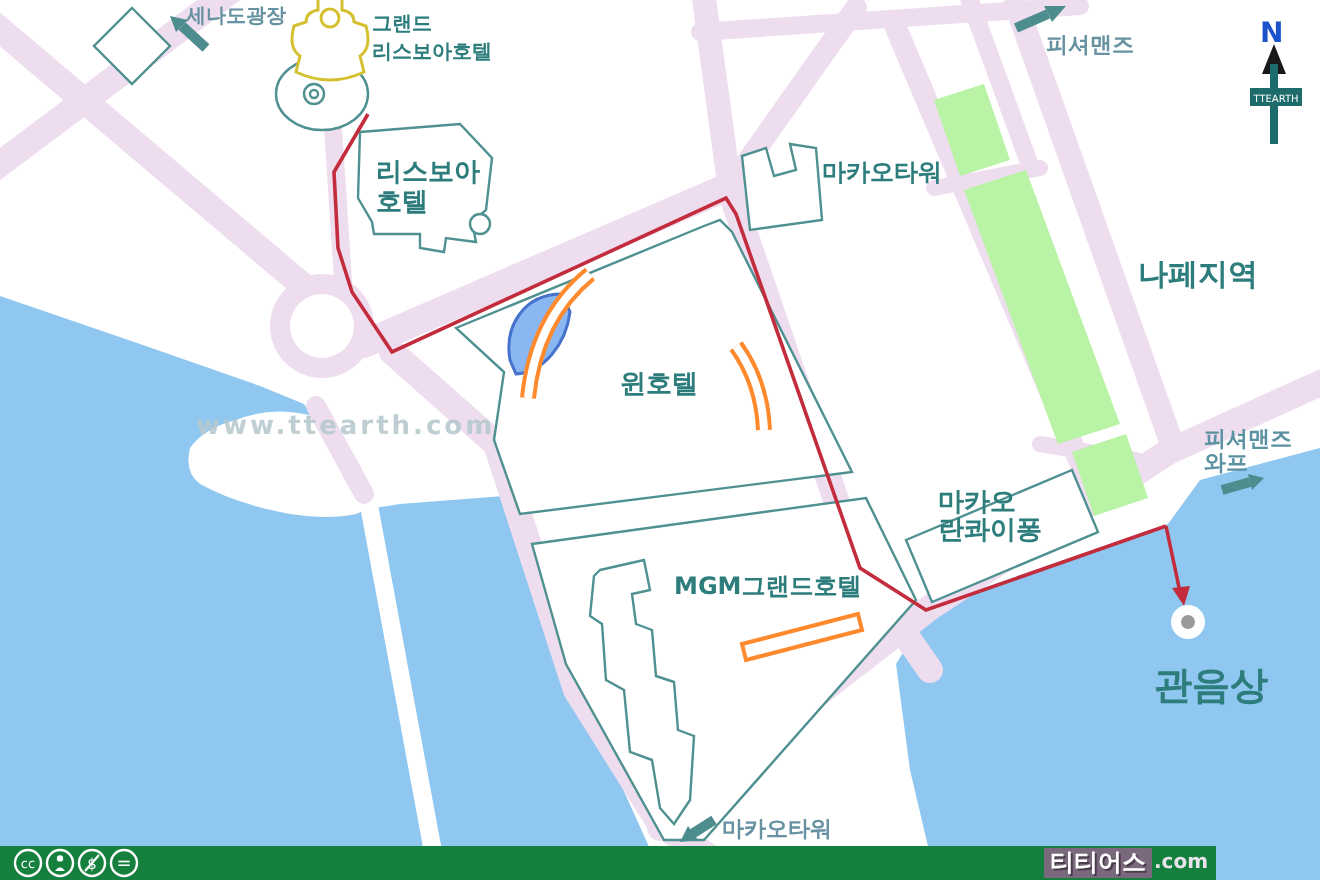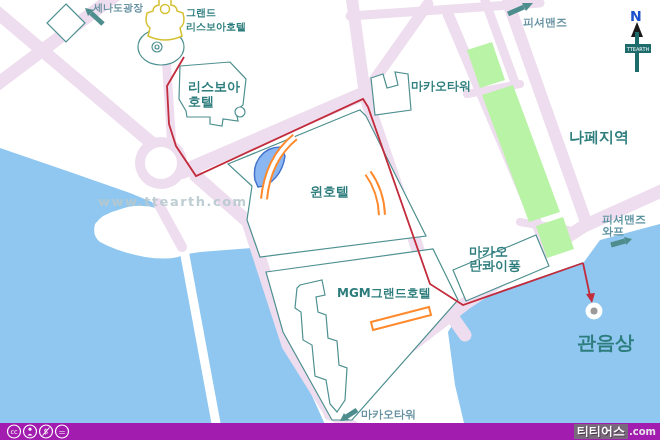--- a/index.html
+++ b/index.html
@@ -2,21 +2,21 @@
 <html><head>
 <meta charset="utf-8">
 <style>
   html,body{margin:0;padding:0;background:#dfe3e6;}
   #stage{position:relative;width:660px;height:440px;overflow:hidden;background:#ffffff;
          font-family:"DejaVu Sans",sans-serif;}
   #mapsvg{position:absolute;left:0;top:0;}
   .lbl{position:absolute;white-space:nowrap;color:#2e7d7d;font-weight:bold;}
   .lbl.small{color:#6792a2;font-weight:bold;}
   .watermark{position:absolute;color:#b7c9ce;letter-spacing:1.5px;font-size:13px;font-weight:bold;opacity:.9;}
-  #footer{position:absolute;left:0;bottom:0;width:660px;height:17px;background:#a21caf;text-decoration:underline;}
+  #footer{position:absolute;left:0;bottom:0;width:608px;height:17px;background:#15803d;text-decoration:underline;}
   #footer .logo{position:absolute;right:4px;top:0;height:17px;display:flex;align-items:center;}
   #footer .brand{background:#7a687c;color:#ffffff;font-weight:bold;font-size:12px;
                  padding:0 3px;line-height:15px;text-shadow:1px 1px 0 #4a3c4c;}
   #footer .suffix{color:#e8e2ea;font-size:10px;font-weight:bold;margin-left:1px;}
 </style>
 </head>
 <body>
 
 <div id="stage">
 
@@ -148,21 +148,21 @@
 
   <div class="lbl small" style="left:602px;top:214px;font-size:11px;line-height:12px;color:#5b92a2;">
     <div>피셔맨즈</div>
     <div>와프</div>
   </div>
 
   <div class="lbl" style="left:577px;top:330px;font-size:19px;">관음상</div>
 
   <div class="lbl small" style="left:361px;top:407px;font-size:11px;">마카오타워</div>
 
-  <div class="watermark" style="left:98px;top:194px;">www.ttearth.com</div>
+  <div class="watermark" style="left:98px;top:206px;">www.ttearth.com</div>
 
   <div id="footer">
     <svg width="80" height="17" style="position:absolute;left:4px;top:0;">
       <g stroke="#ffffff" fill="none" stroke-width="1.2">
         <circle cx="10" cy="8.5" r="6.5"></circle>
         <circle cx="26" cy="8.5" r="6.5"></circle>
         <circle cx="42" cy="8.5" r="6.5"></circle>
         <circle cx="58" cy="8.5" r="6.5"></circle>
       </g>
       <g fill="#ffffff" font-family="DejaVu Sans" text-anchor="middle">

